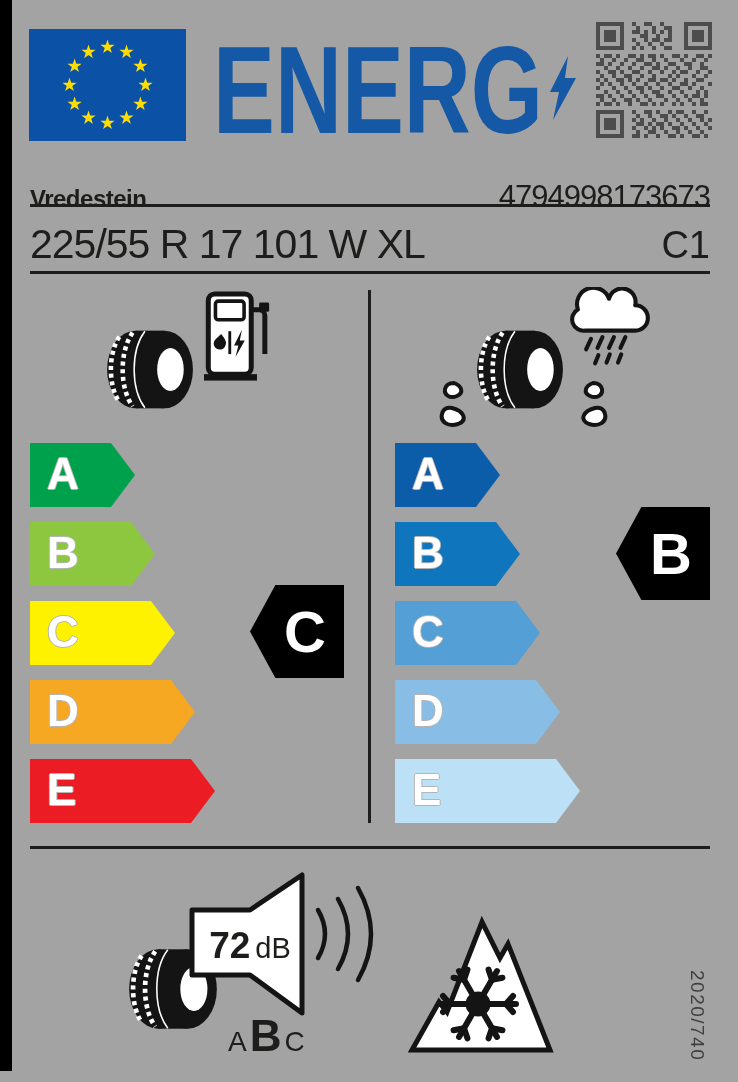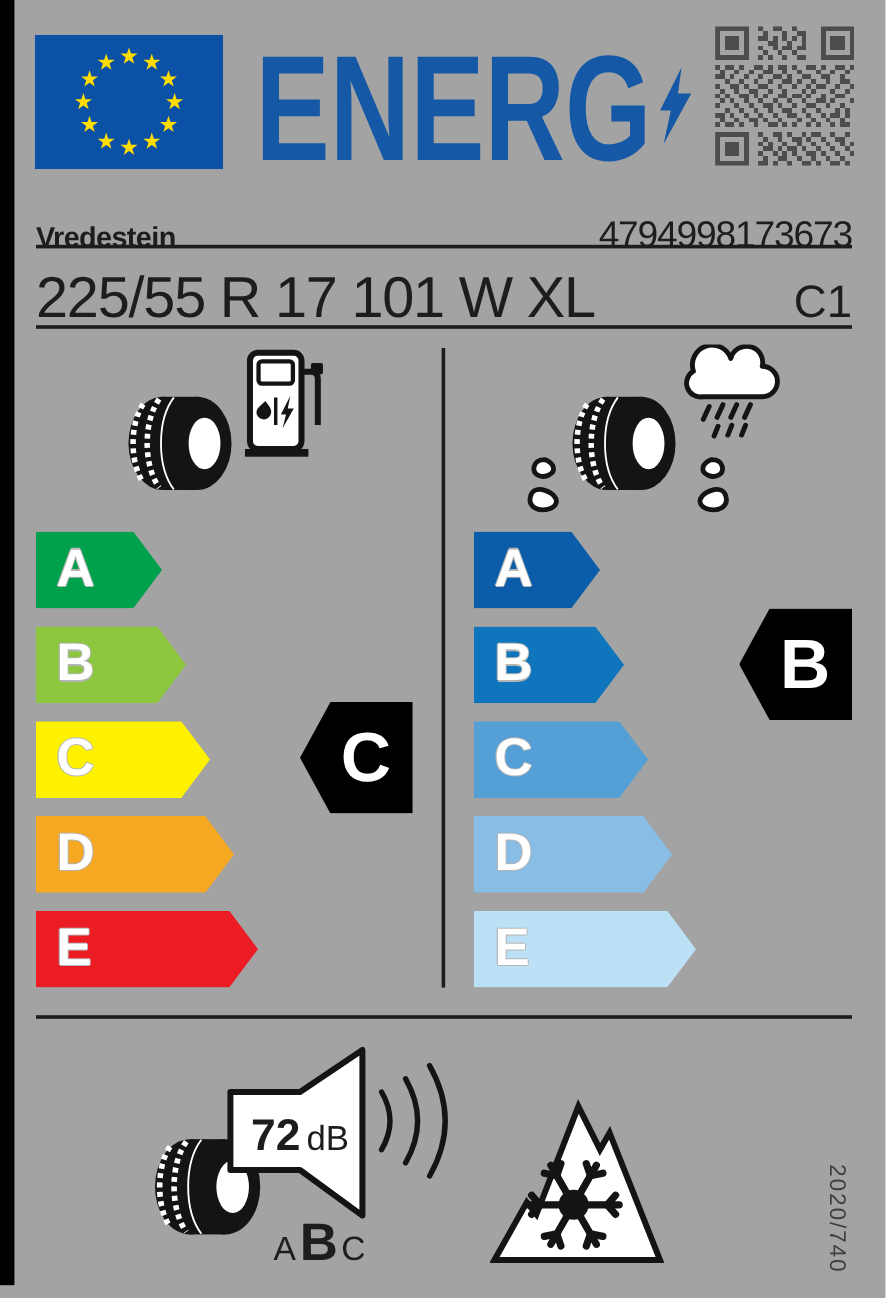--- a/index.html
+++ b/index.html
@@ -16,21 +16,21 @@
   
   .row{left:30px;width:680px;display:flex;justify-content:space-between;align-items:baseline;}
   .brand-row{top:165px;}
   .brand{font-size:24px;font-weight:bold;letter-spacing:-.5px;margin-top:20px;}
   .ean{font-size:31px;letter-spacing:-1px;}
   .rule{left:30px;width:680px;height:3px;background:#1d1d1b;}
   .rule1{top:204px;}
   .rule2{top:271px;}
   .rule3{top:846px;}
   .size-row{top:221px;}
-  .tire-size{font-size:48px;letter-spacing:-1px;}
+  .tire-size{font-size:41px;letter-spacing:-1px;}
   .tire-class{font-size:38px;}
 
   
   .vdivider{left:368px;top:290px;width:3px;height:533px;background:#1d1d1b;}
   .tire1{left:104px;top:311px;width:92px;height:117px;}
   .pump{left:204px;top:288px;width:68px;height:100px;}
   .tire2{left:474px;top:311px;width:92px;height:117px;}
   .cloud{left:564px;top:287px;width:90px;height:84px;}
   .splash-l{left:436px;top:380px;width:42px;height:48px;}
   .splash-r{left:567px;top:380px;width:44px;height:48px;}

